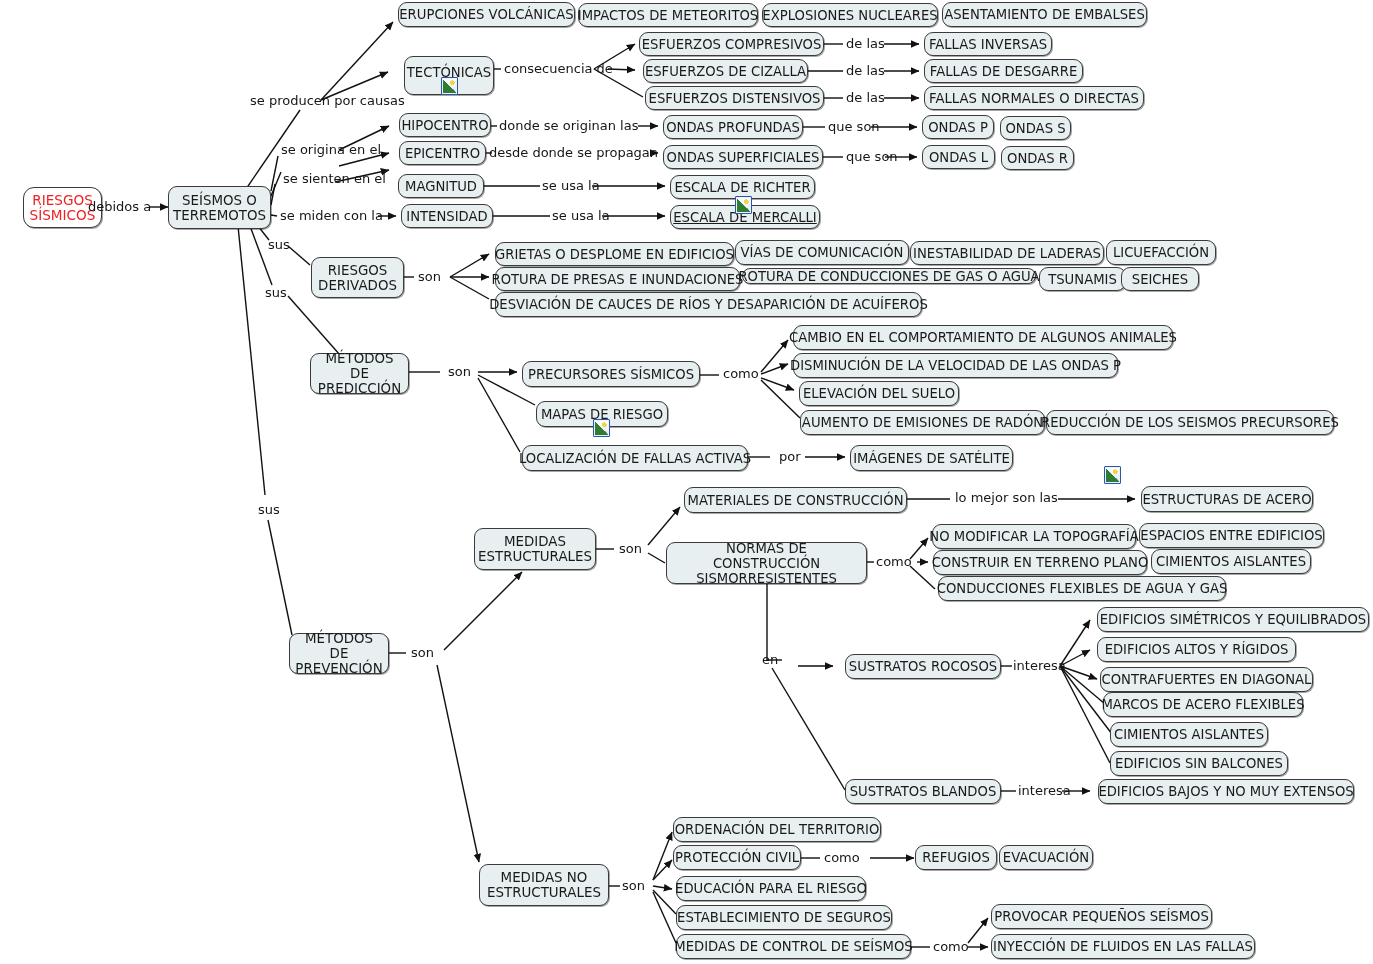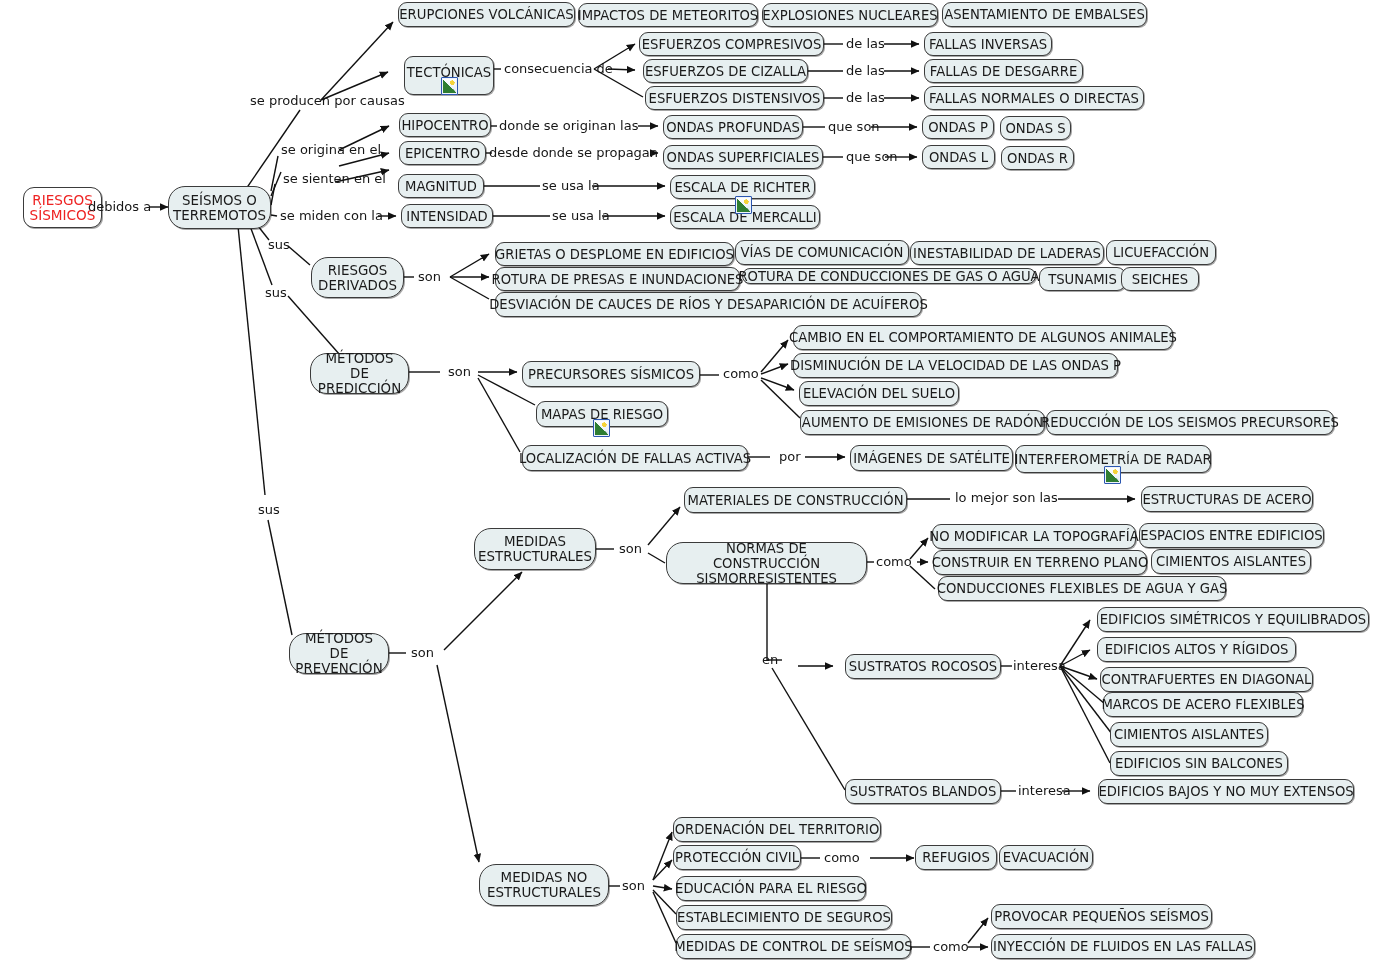--- a/index.html
+++ b/index.html
@@ -20,21 +20,21 @@
     font-size:13.2px;
     line-height:15px;
     text-align:center;
     display:flex;
     align-items:center;
     justify-content:center;
     padding:2px 7px;
     white-space:nowrap;
     box-shadow:1px 1px 0 rgba(0,0,0,0.35);
   }
-  .node.two-line{line-height:15px;white-space:normal;border-radius:17px;}
+  .node.two-line{line-height:15px;white-space:normal;}
   .node.root{
     background:#ffffff;
     color:#ee2222;
     border-radius:11px;
     font-size:13.6px;
   }
   .node.main{
     font-size:13.4px;
   }
   .lbl{
@@ -279,21 +279,21 @@
 
   <div class="node" style="left:398px;top:174px;width:86px;height:24px;">
     <span>MAGNITUD</span>
   </div>
   <div class="node" style="left:401px;top:204px;width:92px;height:24px;">
     <span>INTENSIDAD</span>
   </div>
   <div class="node" style="left:670px;top:175px;width:145px;height:24px;">
     <span>ESCALA DE RICHTER</span>
   </div>
-  <div class="node" style="left:670px;top:205px;width:150px;height:24px;">
+  <div class="node" style="left:670px;top:205px;width:150px;height:24px;text-decoration:underline;">
     <span>ESCALA DE MERCALLI</span>
   </div>
   <div class="picicon" style="left:735px;top:196px;">
       <i></i>
     </div>
 
   <div class="node main two-line" style="left:311px;top:257px;width:93px;height:41px;">
     <span>RIESGOS DERIVADOS</span>
   </div>
   <div class="node" style="left:495px;top:242px;width:239px;height:24px;">
@@ -350,23 +350,20 @@
     <span>ELEVACIÓN DEL SUELO</span>
   </div>
   <div class="node" style="left:800px;top:410px;width:245px;height:25px;">
     <span>AUMENTO DE EMISIONES DE RADÓN</span>
   </div>
   <div class="node" style="left:1046px;top:410px;width:288px;height:25px;">
     <span>REDUCCIÓN DE LOS SEISMOS PRECURSORES</span>
   </div>
   <div class="node" style="left:850px;top:445px;width:163px;height:26px;">
     <span>IMÁGENES DE SATÉLITE</span>
-  </div>
-  <div class="node" style="left:1015px;top:445px;width:196px;height:28px;">
-    <span>INTERFEROMETRÍA DE RADAR</span>
   </div>
   <div class="picicon" style="left:1104px;top:466px;">
       <i></i>
     </div>
 
   <div class="node main two-line" style="left:289px;top:633px;width:100px;height:41px;">
     <span>MÉTODOS DE PREVENCIÓN</span>
   </div>
 
   <div class="node main two-line" style="left:474px;top:528px;width:122px;height:42px;">

